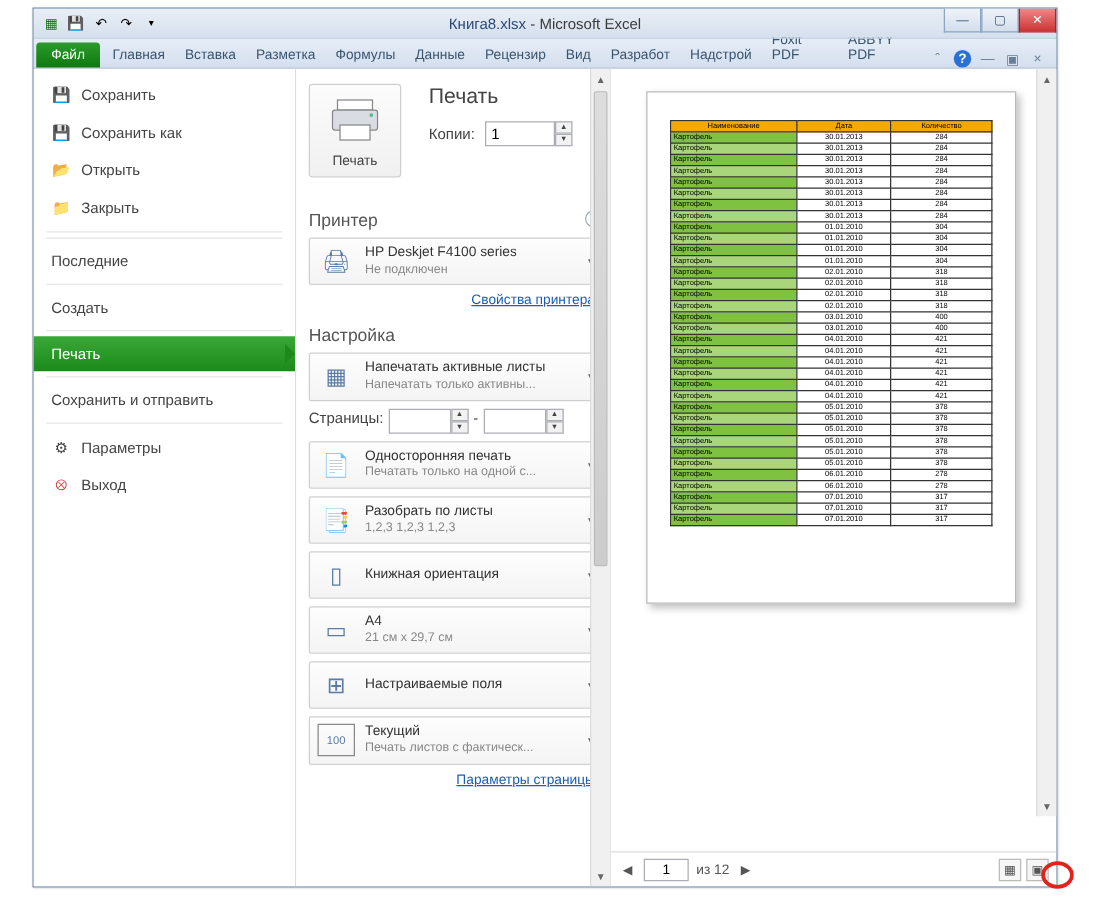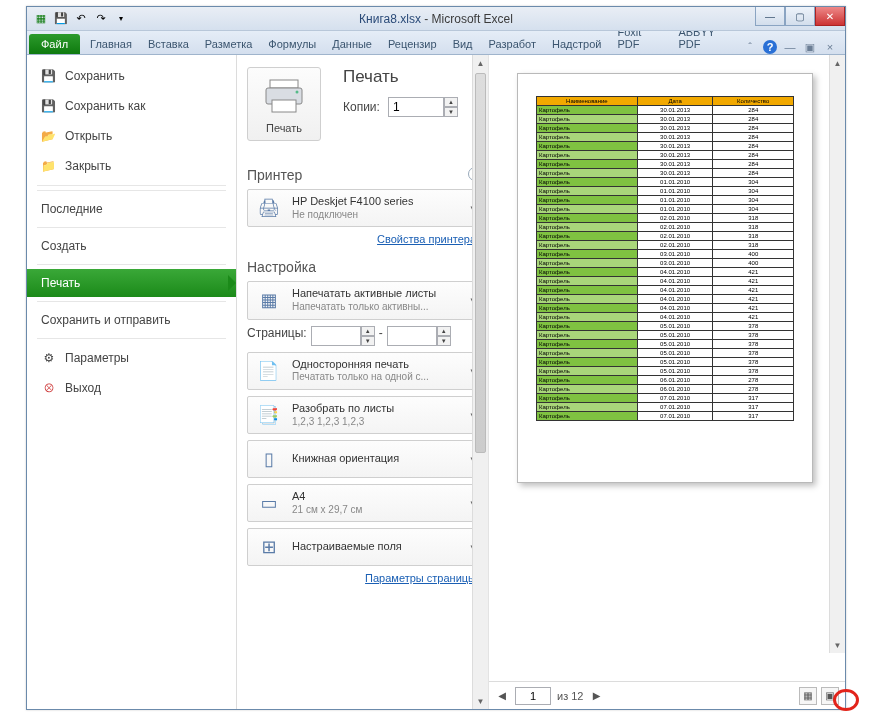--- a/index.html
+++ b/index.html
@@ -268,20 +268,27 @@
             <div>A4</div>
             <div class="sub">21 см x 29,7 см</div>
           </div>
       </div>
       <div class="dd">
         <div class="di">⊞</div>
         <div class="dt">
             <div>Настраиваемые поля</div>
           </div>
       </div>
+      <div class="dd">
+        <div class="di" style="font-size:9px;border:1px solid #888">100</div>
+        <div class="dt">
+            <div>Текущий</div>
+            <div class="sub">Печать листов с фактическ...</div>
+          </div>
+      </div>
       <a class="link">Параметры страницы</a>
 
       <div class="middle-scroll">
         <div class="arr" style="top:0">▲</div>
         <div class="thumb"></div>
         <div class="arr" style="bottom:0">▼</div>
       </div>
     </div>
 
     <div class="preview">

